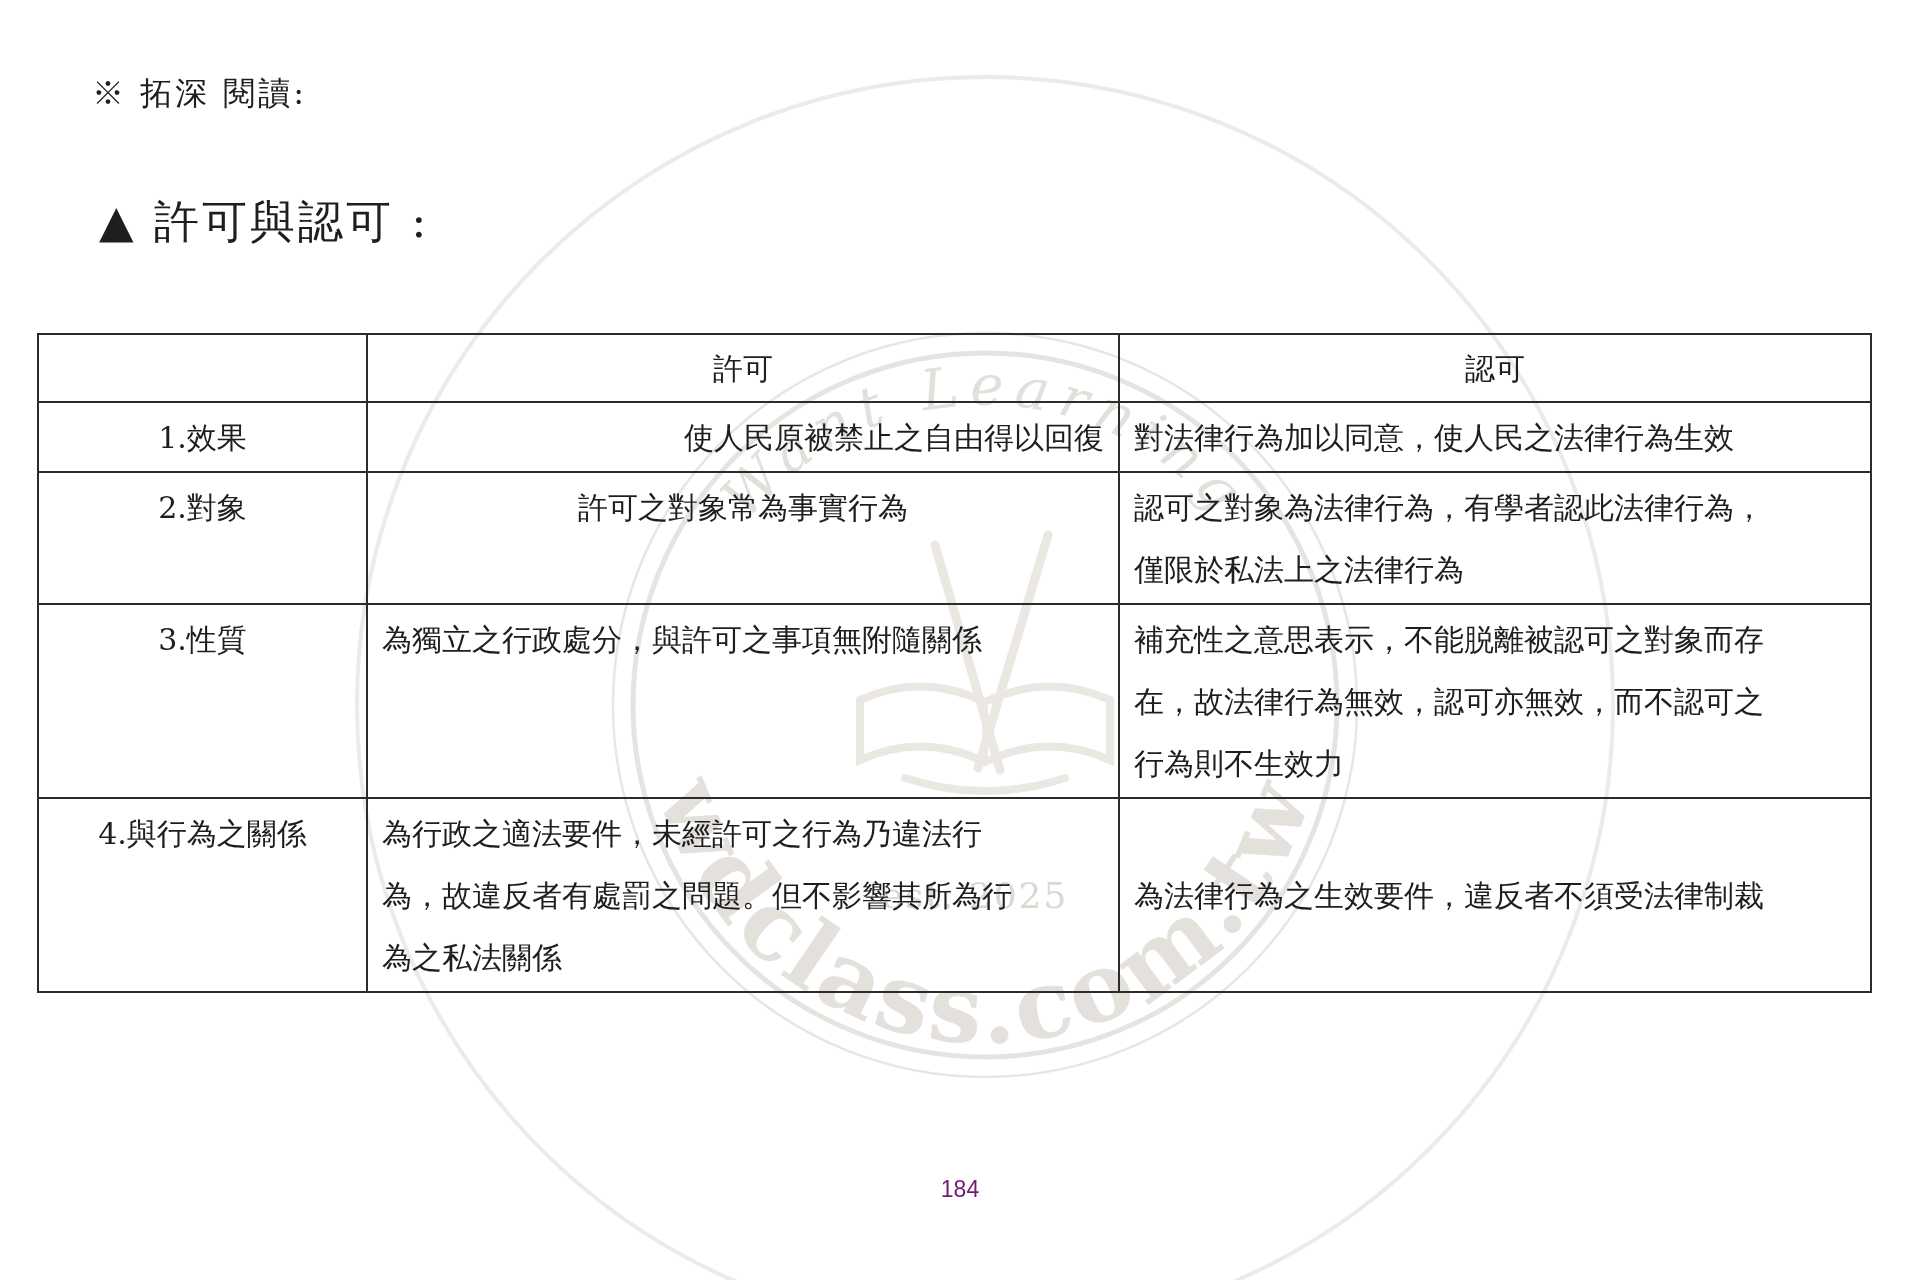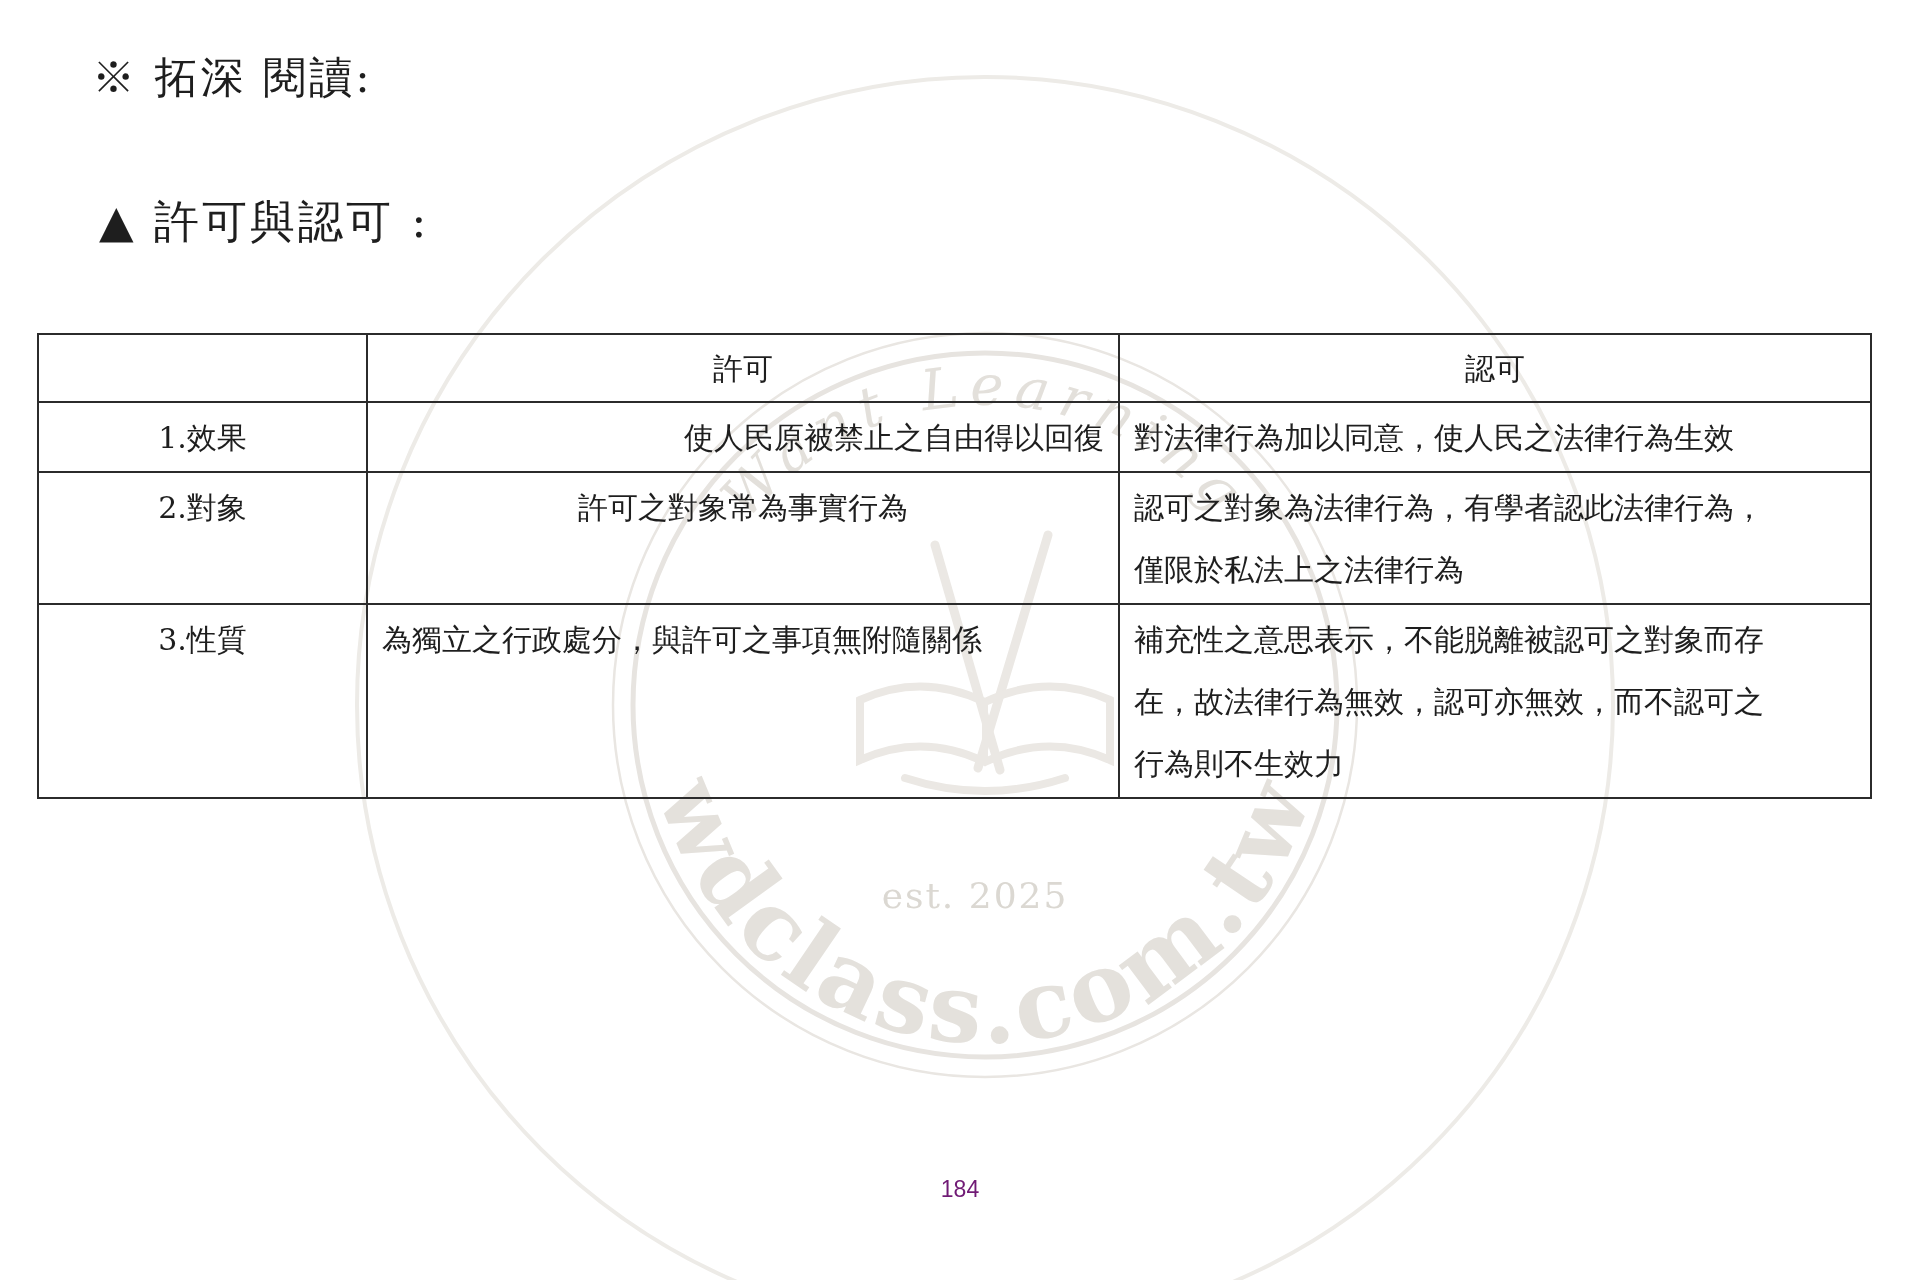--- a/index.html
+++ b/index.html
@@ -10,22 +10,22 @@
     overflow:hidden;
     font-family:"DejaVu Serif","Liberation Serif",serif;
     color:#1e1e1e;
   }
   .watermark{
     position:absolute;left:0;top:0;width:1920px;height:1280px;
     z-index:0;pointer-events:none;
   }
   .content{position:relative;z-index:1;}
   .h1{
-    position:absolute;left:92px;top:49px;
-    font-size:43px;letter-spacing:3px;white-space:pre;
+    position:absolute;left:92px;top:72px;
+    font-size:32px;letter-spacing:3px;white-space:pre;
   }
   .h2{
     position:absolute;left:70px;top:192px;
     font-size:45px;letter-spacing:3px;white-space:pre;margin-left:29px;
   }
   .tbl-wrap{position:absolute;left:37px;top:333px;}
   table.cmp{
     border-collapse:collapse;table-layout:fixed;
     width:1833px;
     font-size:30px;
@@ -119,19 +119,26 @@
             <td class="c-left-top">認可之對象為法律行為，有學者認此法律行為，
 僅限於私法上之法律行為</td>
           </tr>
           <tr class="r3">
             <td class="label">3.性質</td>
             <td class="c-left-top">為獨立之行政處分，與許可之事項無附隨關係</td>
             <td class="c-left-top">補充性之意思表示，不能脱離被認可之對象而存
 在，故法律行為無效，認可亦無效，而不認可之
 行為則不生效力</td>
           </tr>
+          <tr class="r4">
+            <td class="label">4.與行為之關係</td>
+            <td class="c-left-top">為行政之適法要件，未經許可之行為乃違法行
+為，故違反者有處罰之問題。但不影響其所為行
+為之私法關係</td>
+            <td class="c-left-mid">為法律行為之生效要件，違反者不須受法律制裁</td>
+          </tr>
         </tbody>
       </table>
     </div>
 
     <div class="pageno">184</div>
   </div>
 </div>
 
 </body></html>

